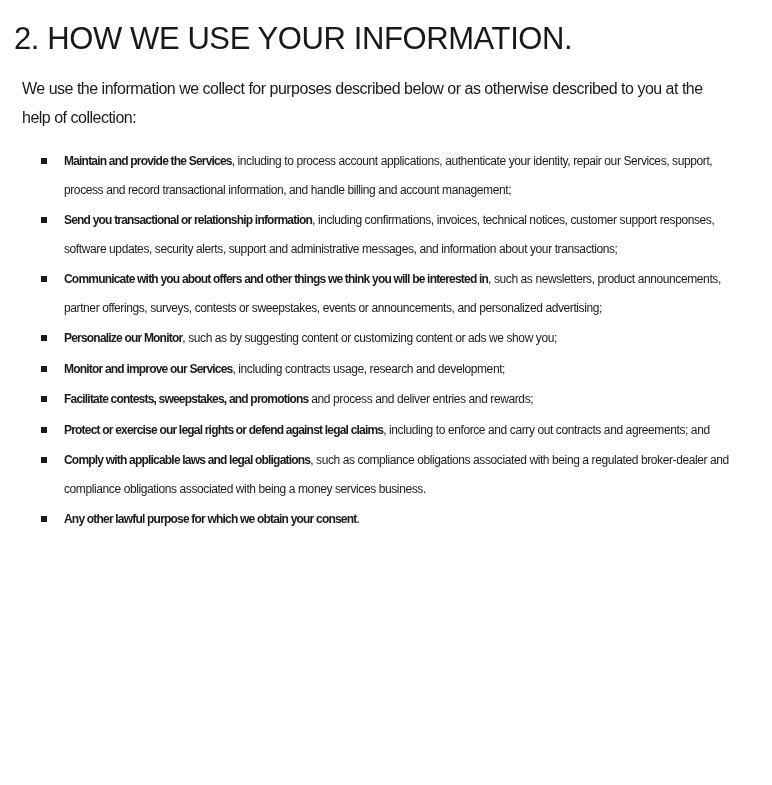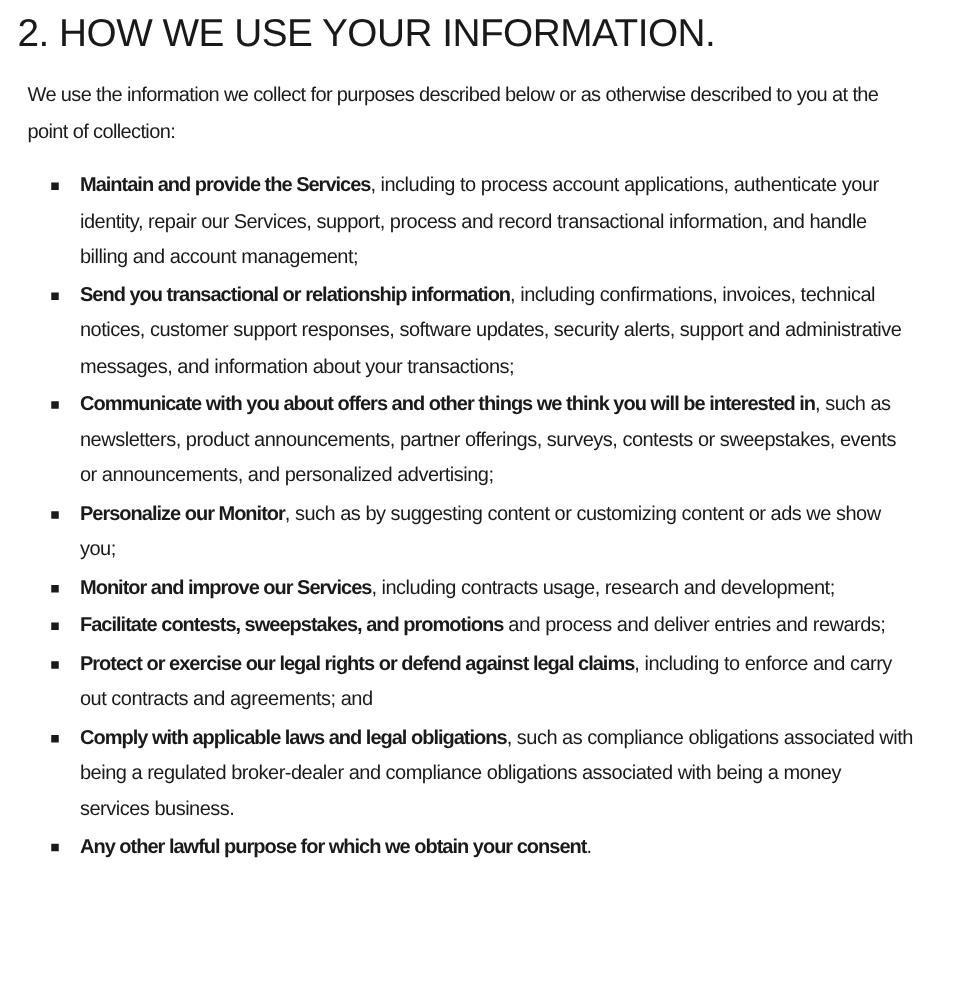--- a/index.html
+++ b/index.html
@@ -11,21 +11,21 @@
     color: #1a1a1a;
     font-family: "Liberation Sans", sans-serif;
     overflow: hidden;
   }
   .page {
     width: 772px;
     height: 785px;
     padding: 9px 40px 0 22px;
   }
   h1.section-title {
-    margin: 0 0 0 -8px;
+    margin: 12px 0 0 -8px;
     font-size: 31px;
     font-weight: 400;
     line-height: 36px;
     letter-spacing: -0.4px;
     color: #191919;
     white-space: nowrap;
   }
   p.intro {
     margin: 18px 0 0 0;
     max-width: 706px;
@@ -35,21 +35,21 @@
   }
   ul.purpose-list {
     list-style: none;
     margin: 15px 0 0 0;
     padding: 0;
   }
   ul.purpose-list li {
     position: relative;
     padding-left: 42px;
     max-width: 710px;
-    font-size: 16px;
+    font-size: 12px;
     line-height: 28.5px;
     letter-spacing: -0.4px;
     margin-bottom: 2px;
   }
   ul.purpose-list li .marker {
     position: absolute;
     left: 19px;
     top: 11px;
     width: 6px;
     height: 6px;
@@ -59,21 +59,21 @@
     font-weight: 700;
     letter-spacing: -0.8px;
   }
 </style>
 </head>
 <body>
 
 <div class="page">
   <h1 class="section-title">2. HOW WE USE YOUR INFORMATION.</h1>
 
-  <p class="intro">We use the information we collect for purposes described below or as otherwise described to you at the point of collection:</p>
+  <p class="intro">We use the information we collect for purposes described below or as otherwise described to you at the help of collection:</p>
 
   <ul class="purpose-list">
 
       <li>
         <span class="marker"></span>
         <span class="li-text"><b class="lead">Maintain and provide the Services</b><span>, including to process account applications, authenticate your identity, repair our Services, support, process and record transactional information, and handle billing and account management;</span></span>
       </li>
 
       <li>
         <span class="marker"></span>

